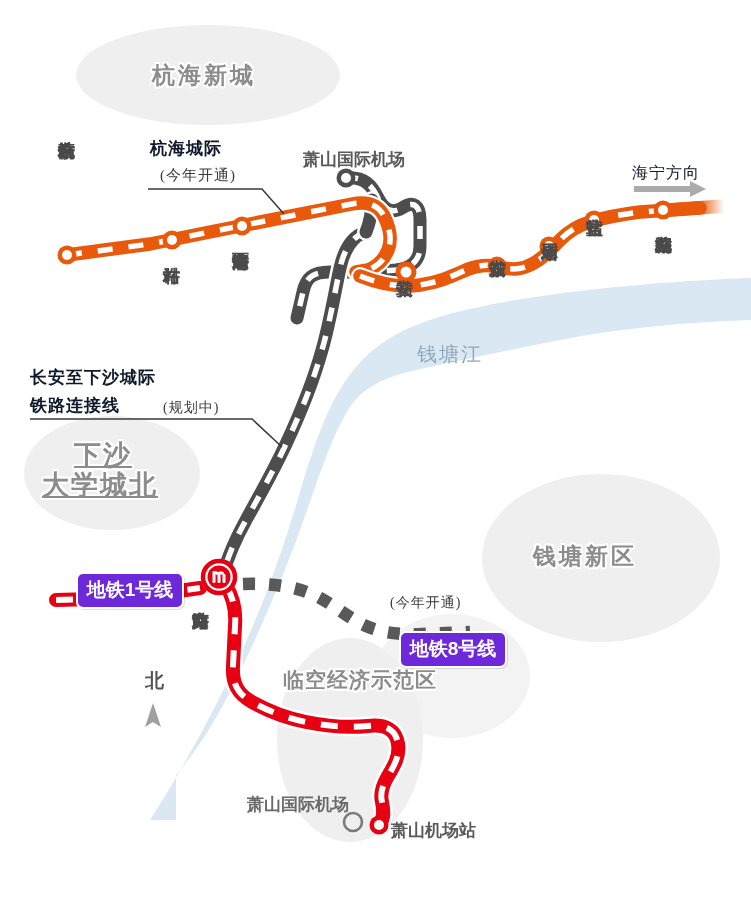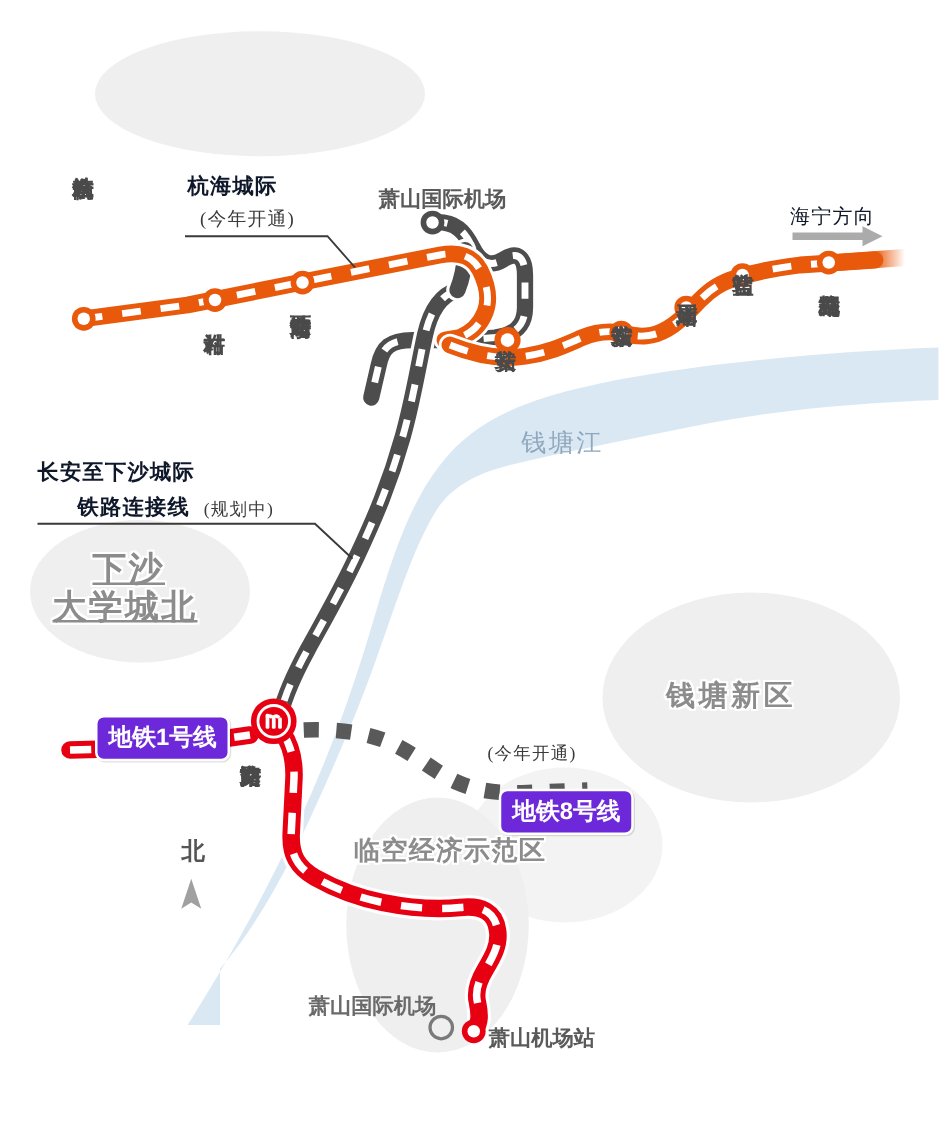--- a/index.html
+++ b/index.html
@@ -364,37 +364,38 @@
       <path d="M 148,189 L 262,189 L 284,214" fill="none" stroke="#3a3a3a" stroke-width="1.5"></path>
 
       <path d="M 30,419 L 252,419 L 282,447" fill="none" stroke="#3a3a3a" stroke-width="1.5"></path>
     </g>
 
     <g>
       <path d="M 153,703 L 161,727 L 153,722 L 145,727 Z" fill="#A0A0A0"></path>
     </g>
   </svg>
 
+  <div class="lbl area-label big" style="left:152px;top:60px;">杭海新城</div>
 
   <div class="lbl area-label mid" style="left:74px;top:437px;">下沙</div>
   <div class="lbl area-label mid" style="left:42px;top:467px;">大学城北</div>
 
   <div class="lbl area-label" style="left:283px;top:666px;font-size:21px;letter-spacing:1px;">临空经济示范区</div>
 
   <div class="lbl area-label big" style="left:533px;top:541px;">钱塘新区</div>
 
   <div class="lbl airport-label" style="left:247px;top:793px;">萧山国际机场</div>
 
   <div class="lbl river-label" style="left:417px;top:341px;">钱塘江</div>
 
   <div class="lbl route-title" style="left:150px;top:137px;">杭海城际</div>
   <div class="lbl route-sub" style="left:160px;top:166px;">(今年开通)</div>
 
   <div class="lbl route-title" style="left:30px;top:366px;">长安至下沙城际</div>
-  <div class="lbl route-title" style="left:30px;top:394px;margin-left:32px;">铁路连接线</div>
+  <div class="lbl route-title" style="left:30px;top:394px;">铁路连接线</div>
   <div class="lbl route-sub2" style="left:163px;top:399px;">(规划中)</div>
 
   <div class="lbl vert station-name" style="left:58px;top:128px;height:120px;">余杭高铁站</div>
 
   <div class="lbl vert station-name" style="left:163px;top:253px;height:78px;">许村站</div>
 
   <div class="lbl vert station-name" style="left:232px;top:239px;height:140px;">海宁高铁西站</div>
 
   <div class="lbl vert station-name" style="left:396px;top:266px;height:78px;">长安站</div>
 

